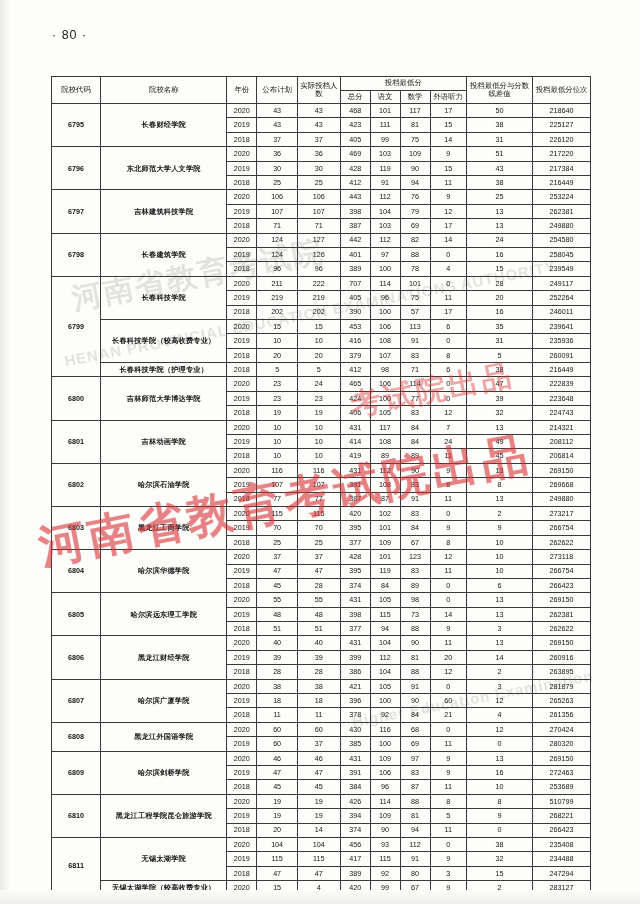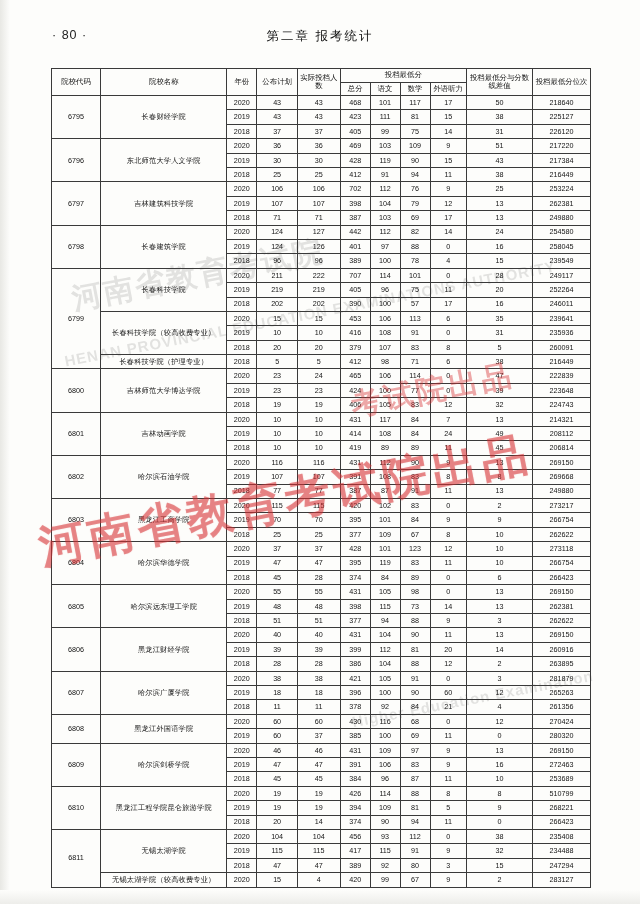--- a/index.html
+++ b/index.html
@@ -42,21 +42,21 @@
     right: 0;
     top: 0;
     text-align: center;
     font-size: 12.5px;
     letter-spacing: 2px;
     color: #111;
   }
   .table-wrap {
     position: absolute;
     left: 51px;
-    top: 68px;
+    top: 76px;
     width: 540px;
   }
   table.main {
     border-collapse: collapse;
     width: 540px;
     table-layout: fixed;
     background: transparent;
   }
   table.main th, table.main td {
     border: 0.7px solid #3a3a3a;
@@ -73,20 +73,21 @@
   table.main th {
     font-weight: normal;
     height: auto;
     padding: 2px 1px;
     font-size: 7.4px;
     line-height: 1.15;
     white-space: normal;
   }
   td.code, td.name {
     font-size: 7.6px;
+    font-weight: bold;
   }
   td.name {
     text-align: center;
     letter-spacing: 0.2px;
   }
   td.num {
     font-size: 7.4px;
   }
   .w-code { width: 46px; }
   .w-name { width: 118px; }
@@ -163,21 +164,20 @@
 </style>
 </head>
 <body>
 
 <div class="page">
 
   <div class="edge-left"></div>
 
   <div class="page-header">
     <div class="folio">· 80 ·</div>
-    <div class="chapter-title">第二章  报考统计</div>
   </div>
 
   <div class="wm wm-grey g1">河南省教育考试院</div>
   <div class="wm wm-grey g2">HENAN PROVINCIAL EDUCATION EXAMINATIONS AUTHORITY</div>
   <div class="wm wm-grey g3">Higher Education Examination</div>
 
   <div class="table-wrap">
     <table class="main">
       <colgroup>
         <col class="w-code">
@@ -280,21 +280,21 @@
             <td class="num">11</td>
             <td class="num">38</td>
             <td class="num">216449</td>
           </tr>
           <tr>
             <td class="code" rowspan="3">6797</td>
             <td class="name" rowspan="3">吉林建筑科技学院</td>
             <td class="num">2020</td>
             <td class="num">106</td>
             <td class="num">106</td>
-            <td class="num">702</td>
+            <td class="num">443</td>
             <td class="num">112</td>
             <td class="num">76</td>
             <td class="num">9</td>
             <td class="num">25</td>
             <td class="num">253224</td>
           </tr>
           <tr>
             <td class="num">2019</td>
             <td class="num">107</td>
             <td class="num">107</td>

